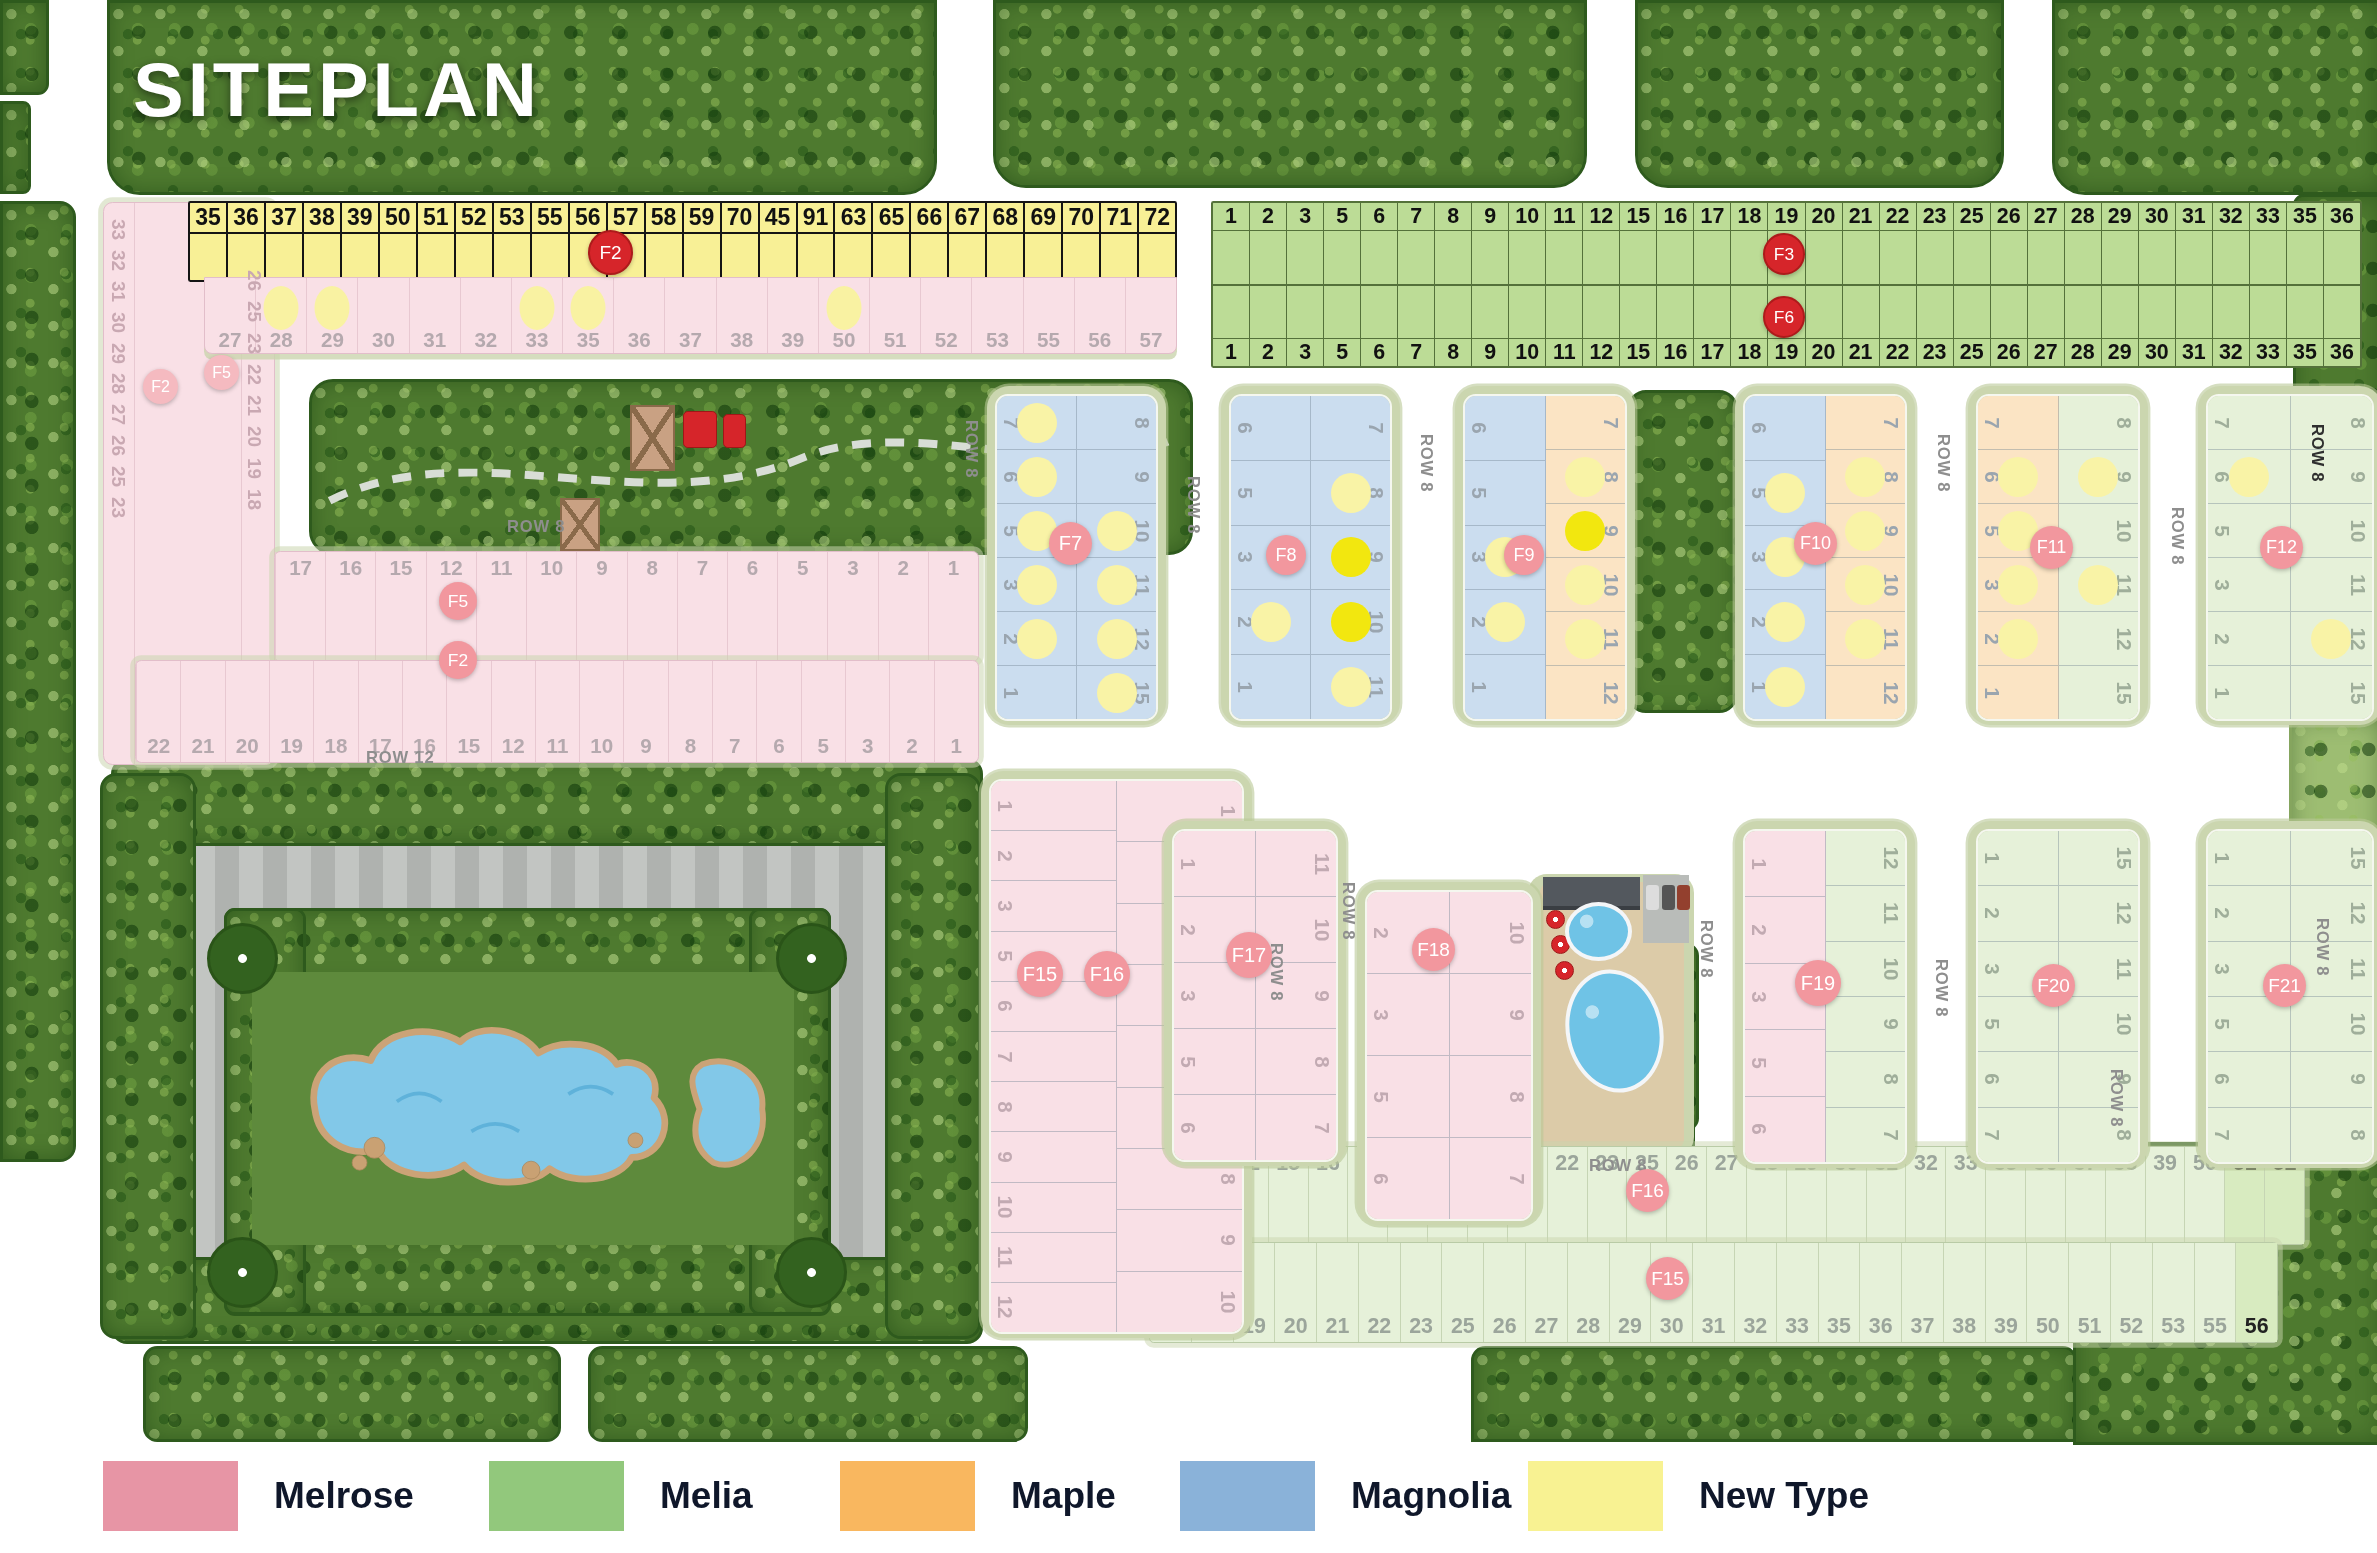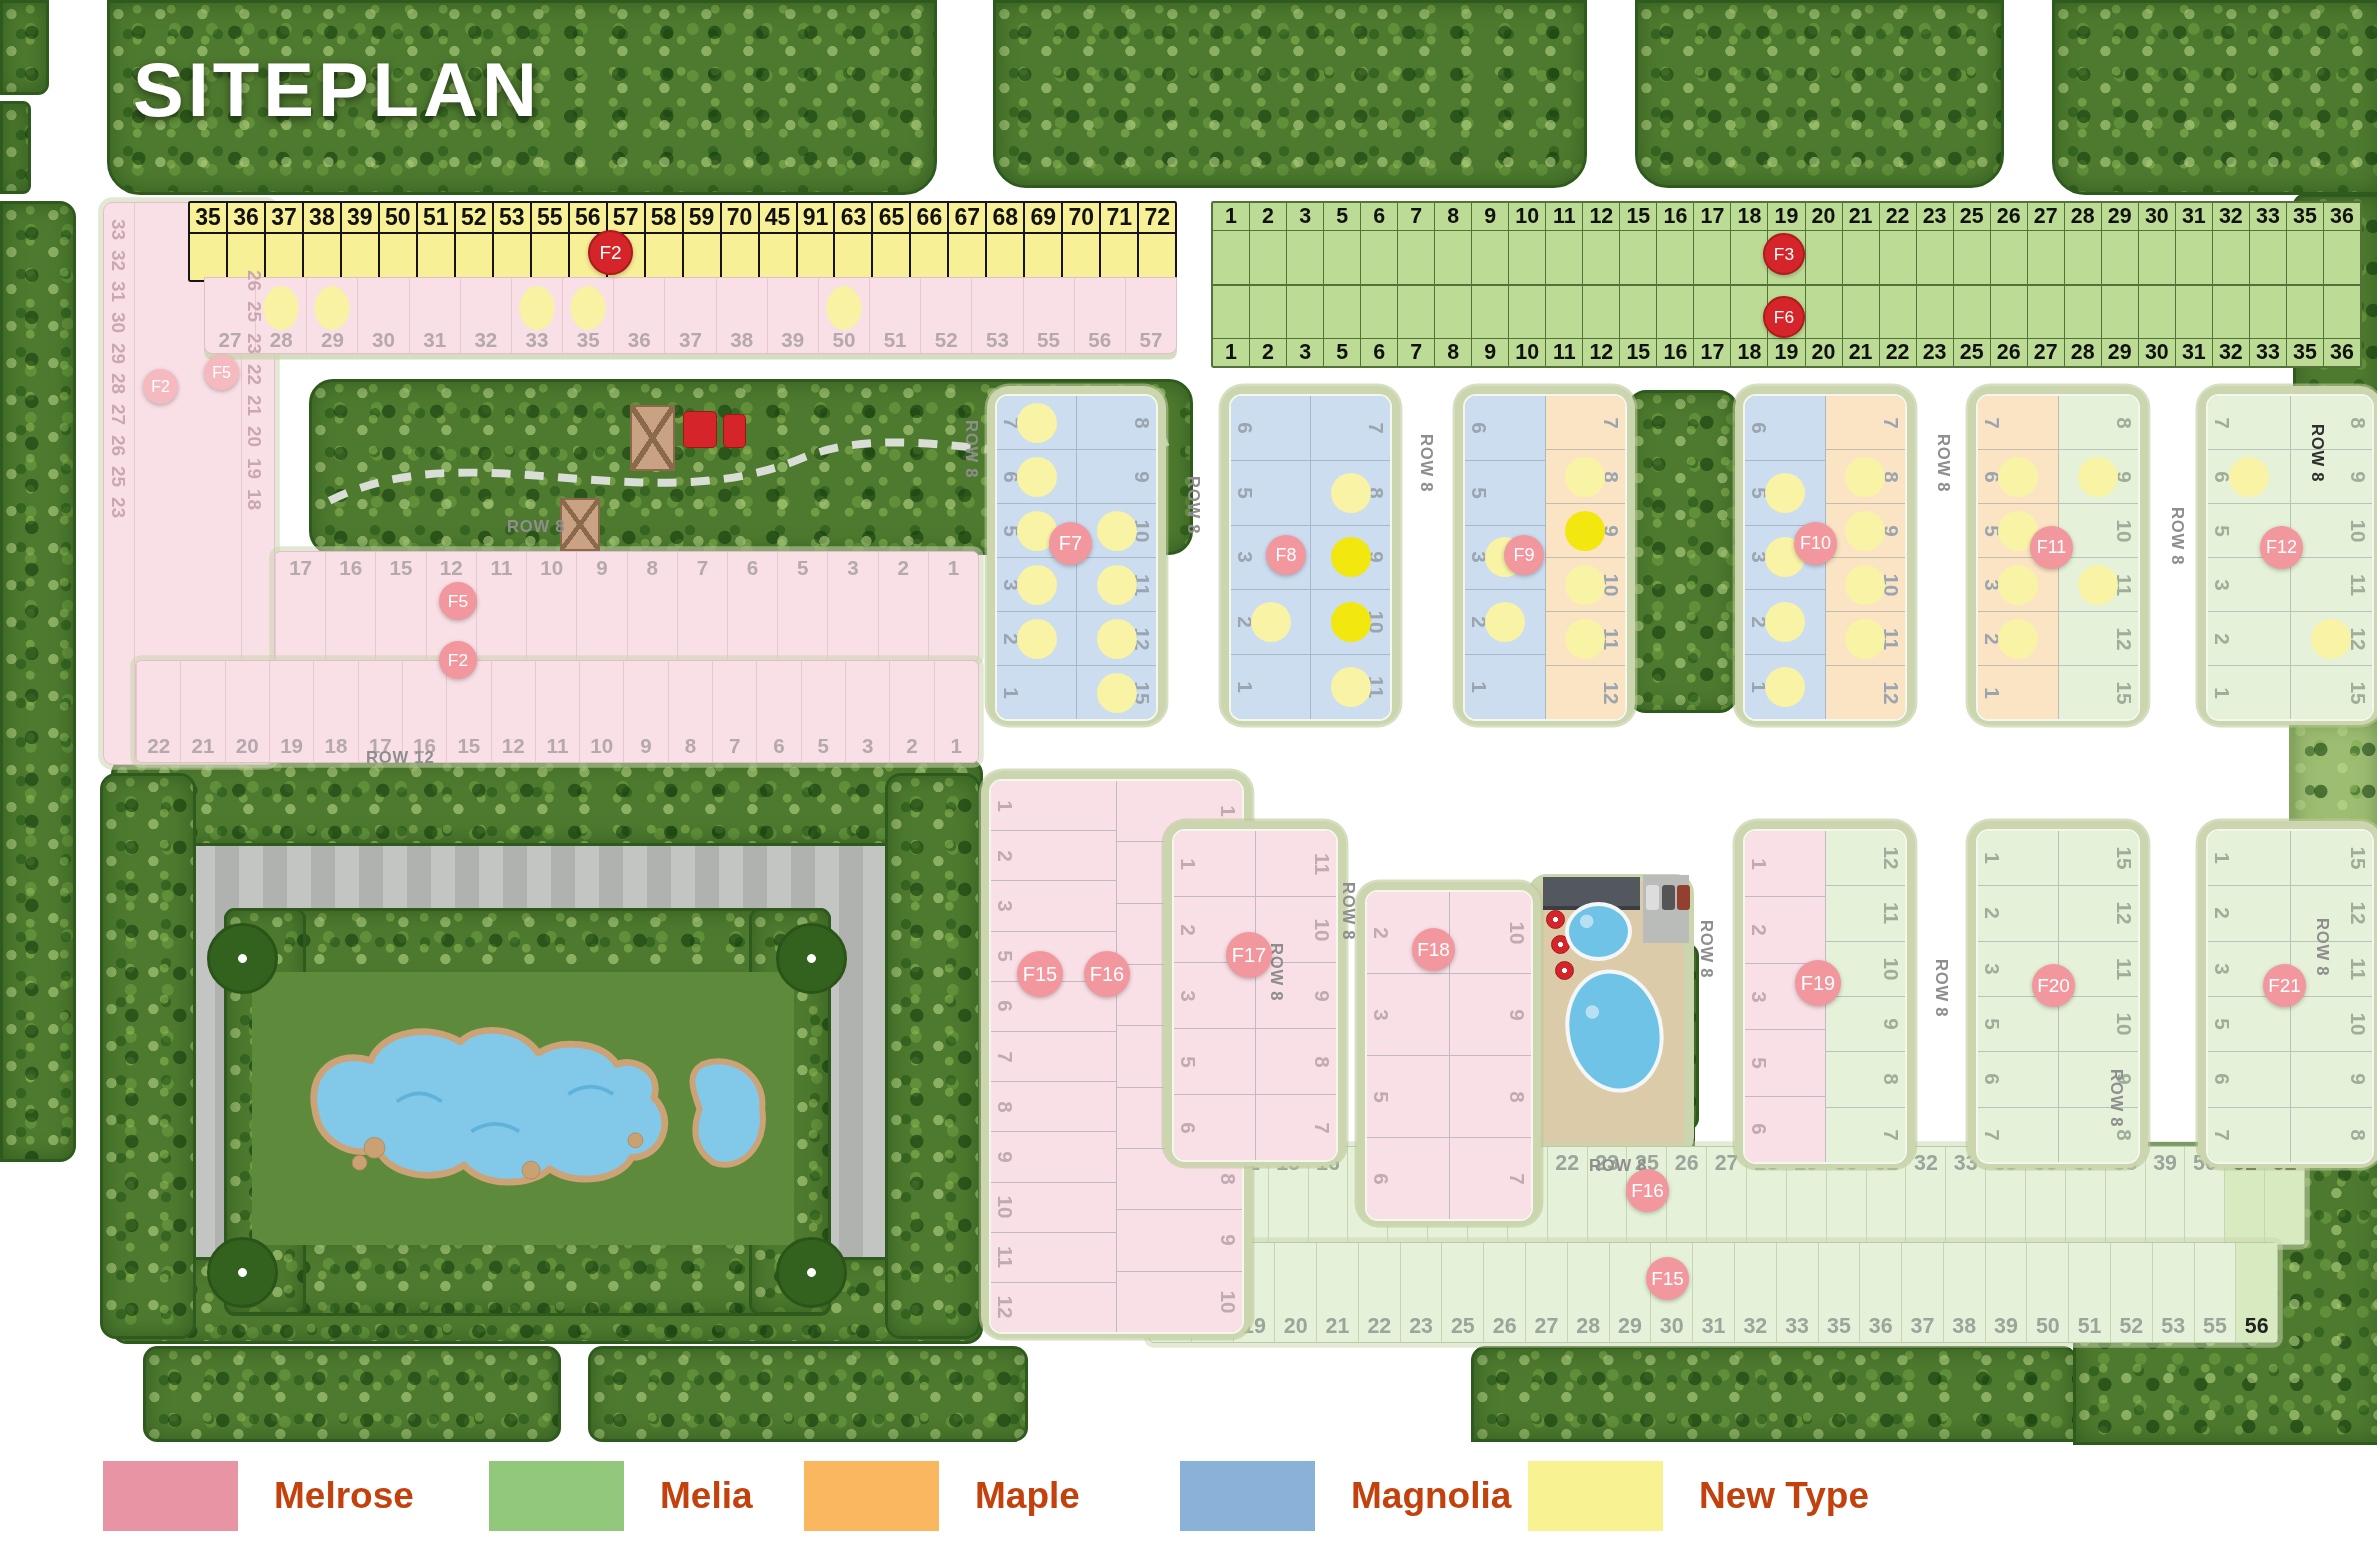--- a/index.html
+++ b/index.html
@@ -124,21 +124,21 @@
   #b-f12 .lotnum,#b-f20 .lotnum,#b-f21 .lotnum,#b-f19 .colR .lotnum,#b-f11 .colR .lotnum{color:#9FAE9A}
 
   
   .marker{position:absolute;z-index:9;border-radius:50%;display:flex;align-items:center;justify-content:center;
     color:#fff;font-weight:normal;box-shadow:0 1.6px 4px rgba(0,0,0,.25)}
   .rlabel{position:absolute;z-index:6;color:#8E8E8E;font-weight:bold;font-size:16.6px;letter-spacing:0.8px;white-space:nowrap}
   #title{position:absolute;left:133px;top:46px;z-index:10;font-size:76px;font-weight:bold;color:#fff;
     letter-spacing:4px;text-shadow:0 3.2px 9.5px rgba(0,0,0,.5)}
   .lg{position:absolute;top:1461px;z-index:10;display:flex;align-items:center;gap:36px}
   .sw{width:135px;height:70px;display:block}
-  .lgl{font-size:37px;font-weight:bold;color:#c2410c;white-space:nowrap}
+  .lgl{font-size:37px;font-weight:bold;color:#0f172a;white-space:nowrap}
 
   
   #poolplate{position:absolute;left:1528px;top:874px;width:166px;height:282px;background:#CBD6AF;border-radius:19px;z-index:3}
   #poolground{position:absolute;left:1540px;top:882px;width:144px;height:268px;background:#DCCBA8;border-radius:11px;z-index:3}
   #poolbuilding{position:absolute;left:1543px;top:877px;width:97px;height:28.5px;background:#53585E;border-bottom:4px solid #3A3E43;z-index:4}
   #poolpark{position:absolute;left:1643px;top:875px;width:46px;height:68px;background:#B9BCB9;z-index:4}
   .car{position:absolute;width:12.7px;height:25px;border-radius:3.2px;z-index:5}
   .umb{position:absolute;width:17.4px;height:17.4px;border-radius:50%;z-index:5;
     background:radial-gradient(circle,#fff 0 2.4px,#D6252A 2.4px);border:0.8px solid #9E1717}
   .pool{position:absolute;border:4px solid #F4F6F8;border-radius:50%;z-index:5;background:
@@ -1553,21 +1553,21 @@
 <div>
 
 <div class="lg" style="left: 103px;">
     <span class="sw" style="background: rgb(231, 149, 165);"></span>
     <span class="lgl">Melrose</span>
   </div>
     <div class="lg" style="left: 489px;">
     <span class="sw" style="background: rgb(146, 200, 124);"></span>
     <span class="lgl">Melia</span>
   </div>
-    <div class="lg" style="left: 804px;">
+    <div class="lg" style="left: 840px;">
     <span class="sw" style="background: rgb(249, 183, 95);"></span>
     <span class="lgl">Maple</span>
   </div>
     <div class="lg" style="left: 1180px;">
     <span class="sw" style="background: rgb(138, 178, 217);"></span>
     <span class="lgl">Magnolia</span>
   </div>
     <div class="lg" style="left: 1528px;">
     <span class="sw" style="background: rgb(248, 242, 146);"></span>
     <span class="lgl">New Type</span>

